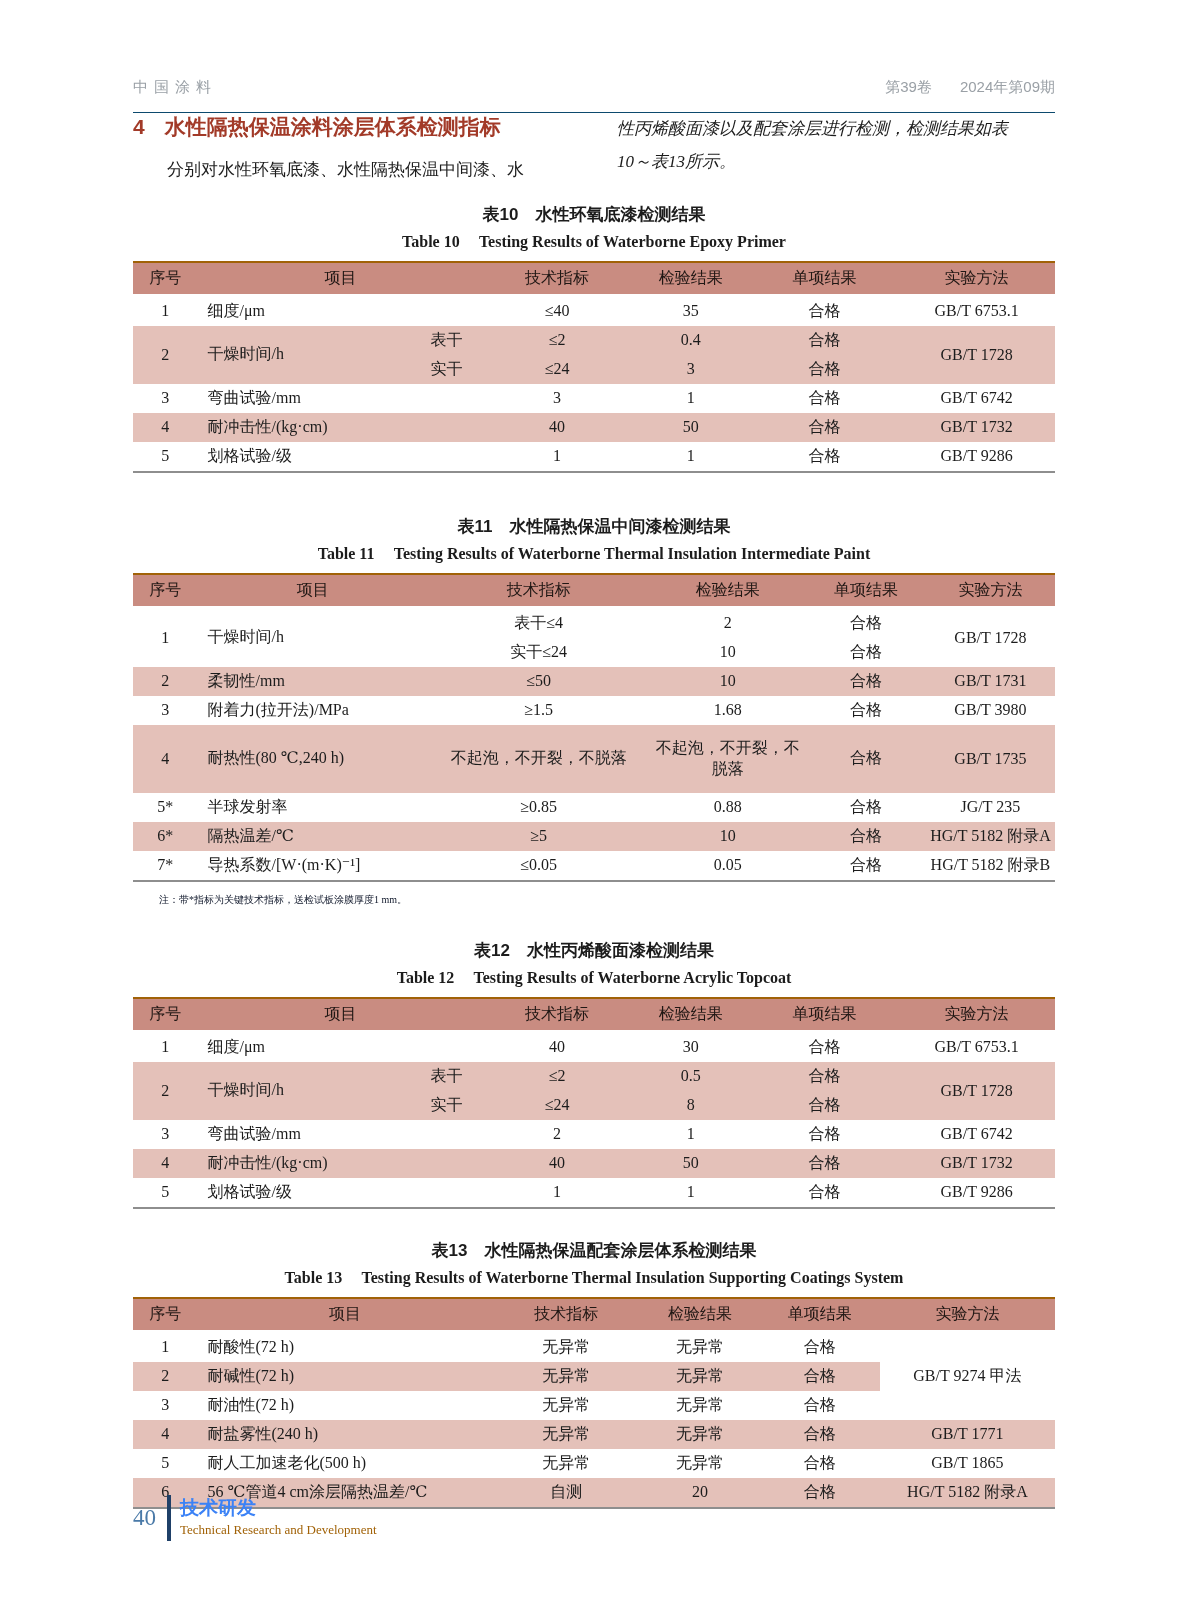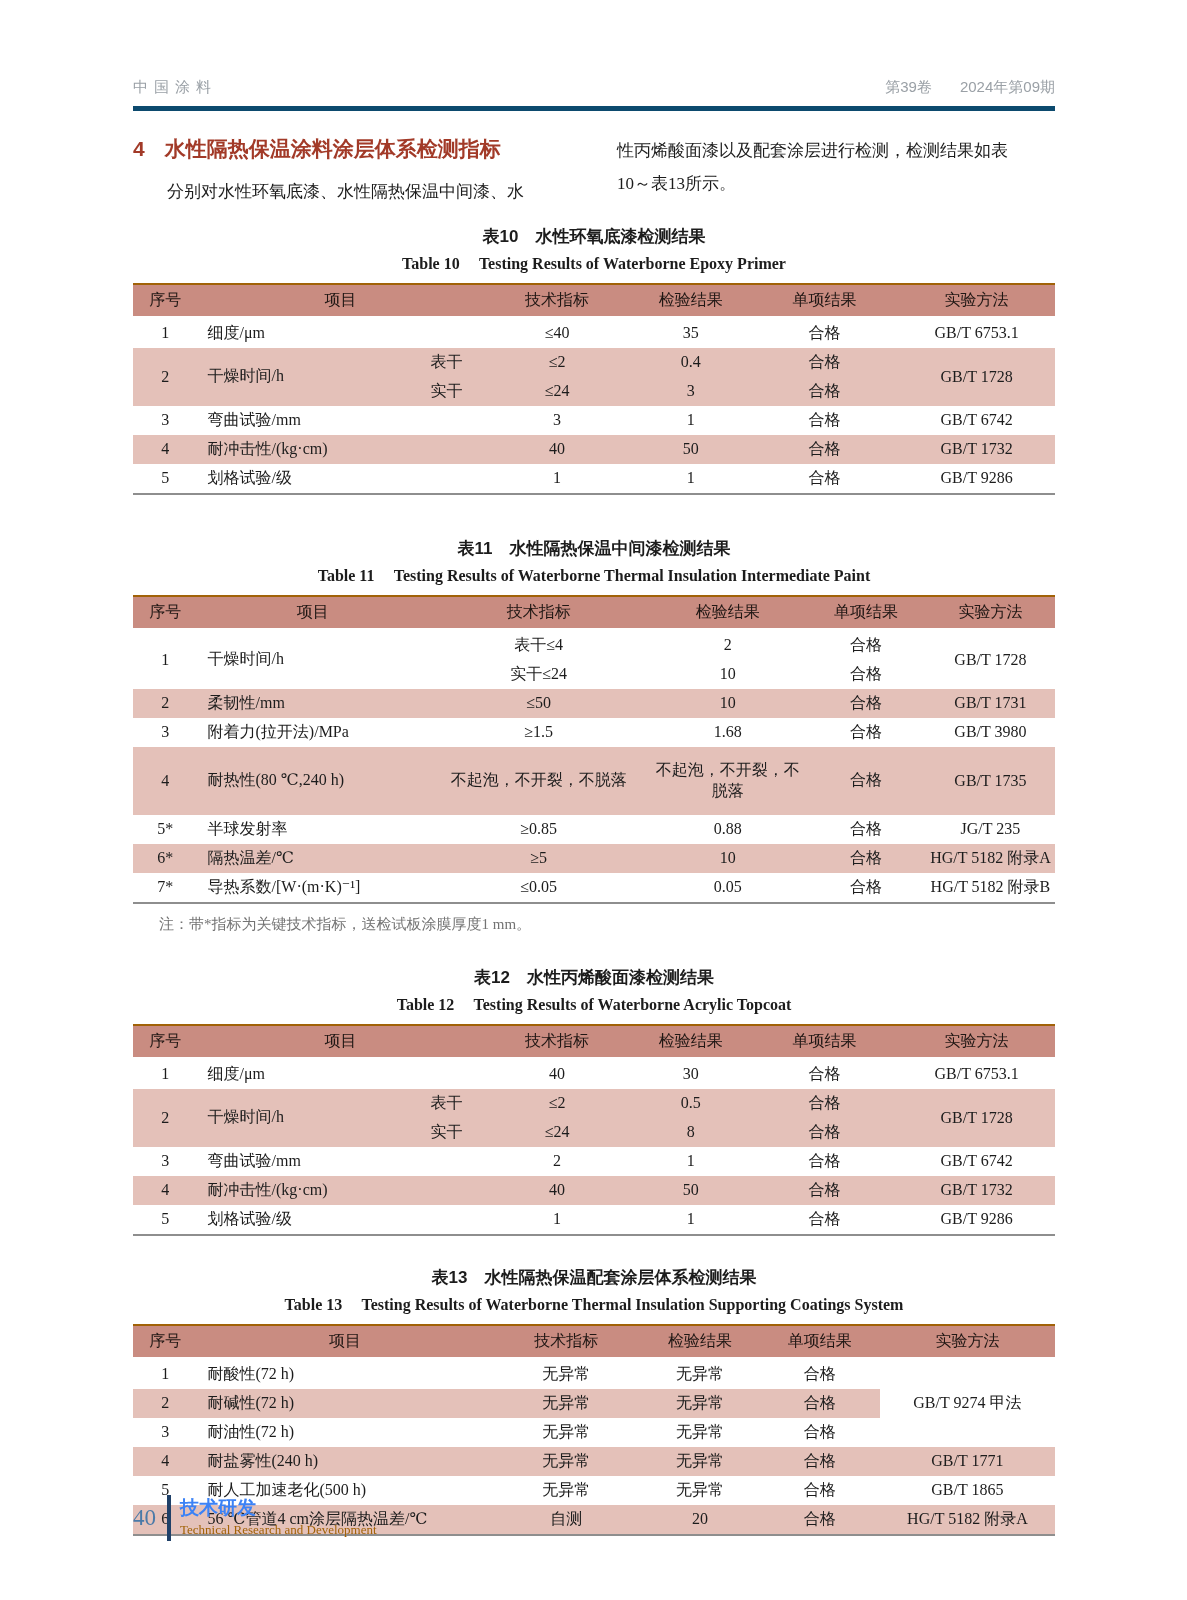--- a/index.html
+++ b/index.html
@@ -4,29 +4,29 @@
 <style>
   html,body{margin:0;padding:0;}
   body{
     width:1187px;height:1600px;background:#ffffff;position:relative;overflow:hidden;
     font-family:"Liberation Serif","DejaVu Serif","DejaVu Sans",serif;color:#1c1c1c;
   }
   .page{padding:78px 132px 0 133px;}
 
   
   .pagehead{display:flex;justify-content:space-between;align-items:flex-end;
-    border-bottom:5px solid #0c4a6e;padding-bottom:9px;
+    border-bottom:1px solid #0c4a6e;padding-bottom:15px;
     font-family:"Liberation Sans","DejaVu Sans",sans-serif;font-size:15px;color:#9aa0a6;}
   .jname{letter-spacing:6px;}
   .issue-no{margin-left:28px;}
 
   
-  .intro{display:flex;margin-top:24px;}
+  .intro{display:flex;}
   .col-left{width:452px;}
-  .col-right{width:438px;margin-left:32px;}
+  .col-right{width:438px;margin-left:32px;font-style:italic;}
   .sec-title{font-family:"Liberation Sans","DejaVu Sans",sans-serif;
     font-size:21px;font-weight:bold;color:#A23A28;margin:0 0 13px 0;}
   .sec-num{margin-right:20px;}
   .para{font-size:17px;line-height:1.92;margin:0;}
   .indent{text-indent:2em;}
 
   
   .tblock{margin-top:36px;}
   .cap-cn{text-align:center;font-family:"Liberation Sans","DejaVu Sans",sans-serif;
     font-weight:bold;font-size:17px;margin-bottom:7px;}
@@ -39,21 +39,21 @@
   .tbl{width:100%;border-collapse:collapse;table-layout:fixed;font-size:16px;
     border-top:2px solid #a16207;border-bottom:2px solid #8E8E8E;}
   .tbl th{background:#C98C81;font-weight:normal;padding:5px 2px;border-bottom:3px solid #ffffff;
     font-family:"Liberation Sans","DejaVu Sans",sans-serif;color:#201714;}
   .tbl td{padding:4px 2px;vertical-align:middle;}
   .c{text-align:center;}
   .l{text-align:left;padding-left:10px !important;}
   tr.shade td{background:#E4C1B9;}
   tr.tall td{padding-top:13px;padding-bottom:13px;}
 
-  .note{color:#737373;font-size:15px;margin:11px 0 0 26px;}
+  .note{color:#0f172a;font-size:10px;margin:11px 0 0 26px;}
 
   
   .pagefoot{position:absolute;left:133px;top:1495px;display:flex;align-items:center;}
   .pageno{font-family:"Liberation Serif","DejaVu Serif",serif;font-size:23px;color:#4A7AA8;margin-right:11px;}
   .fbar{width:4px;height:46px;background:#1F4068;margin-right:9px;}
   .fcn{font-family:"Liberation Sans","DejaVu Sans",sans-serif;font-size:19px;font-weight:bold;color:#3b82f6;line-height:1.1;}
   .fen{font-family:"Liberation Serif","DejaVu Serif",serif;font-size:13px;color:#a16207;margin-top:3px;}
 </style>
 </head>
 <body>

